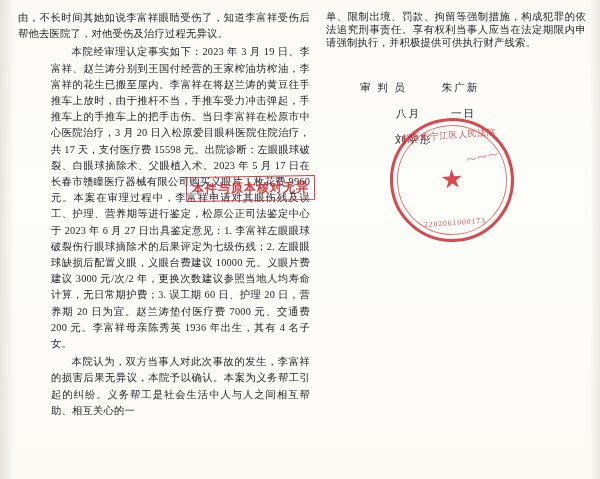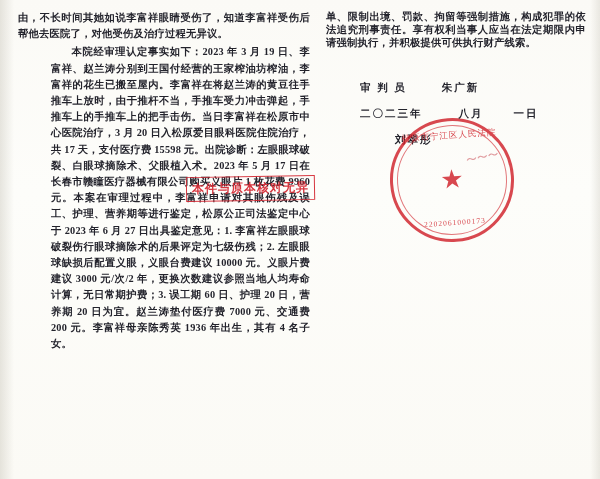--- a/index.html
+++ b/index.html
@@ -39,21 +39,20 @@
     pointer-events: none;
   }
 
   .columns {
     position: absolute;
     inset: 0;
     display: flex;
     padding: 10px 14px 10px 18px;
     box-sizing: border-box;
     gap: 16px;
-    font-weight: bold;
   }
   .col {
     flex: 1 1 0;
     position: relative;
   }
   .col-left { width: 292px; flex: 0 0 292px; }
   .col-right { flex: 1 1 auto; }
 
   p.body {
     margin: 0 0 2px 0;
@@ -176,35 +175,35 @@
 </style>
 </head>
 <body>
 
 <div class="page">
   <div class="columns">
 
     <div class="col col-left">
       <p class="body">由，不长时间其她如说李富祥眼睛受伤了，知道李富祥受伤后帮他去医院了，对他受伤及治疗过程无异议。</p>
       <p class="body indent">本院经审理认定事实如下：2023 年 3 月 19 日、李富祥、赵兰涛分别到王国付经营的王家榨油坊榨油，李富祥的花生已搬至屋内。李富祥在将赵兰涛的黄豆往手推车上放时，由于推杆不当，手推车受力冲击弹起，手推车上的手推车上的把手击伤。当日李富祥在松原市中心医院治疗，3 月 20 日入松原爱目眼科医院住院治疗，共 17 天，支付医疗费 15598 元。出院诊断：左眼眼球破裂、白眼球摘除术、父眼植入术。2023 年 5 月 17 日在长春市赣瞳医疗器械有限公司购买义眼片 1 枚花费 9960 元。本案在审理过程中，李富祥申请对其眼伤残及误工、护理、营养期等进行鉴定，松原公正司法鉴定中心于 2023 年 6 月 27 日出具鉴定意见：1. 李富祥左眼眼球破裂伤行眼球摘除术的后果评定为七级伤残；2. 左眼眼球缺损后配置义眼，义眼台费建议 10000 元。义眼片费建议 3000 元/次/2 年，更换次数建议参照当地人均寿命计算，无日常期护费；3. 误工期 60 日、护理 20 日，营养期 20 日为宜。赵兰涛垫付医疗费 7000 元、交通费 200 元。李富祥母亲陈秀英 1936 年出生，其有 4 名子女。</p>
+      <p class="body indent">本院认为，双方当事人对此次事故的发生，李富祥的损害后果无异议，本院予以确认。本案为义务帮工引起的纠纷。义务帮工是社会生活中人与人之间相互帮助、相互关心的一</p>
     </div>
 
     <div class="col col-right">
       <div class="right-top">
         <p class="body">单、限制出境、罚款、拘留等强制措施，构成犯罪的依法追究刑事责任。享有权利当事人应当在法定期限内申请强制执行，并积极提供可供执行财产线索。</p>
       </div>
 
       <div class="sig-block">
         <div class="sig-row">
           <span class="sig-label">审 判 员</span>
           <span class="sig-name">朱广新</span>
         </div>
 
         <div class="date-row">
-          <span>二〇二三年</span>
           <span class="gap1"></span>
           <span>八月</span>
           <span class="gap2"></span>
           <span>一日</span>
         </div>
 
         <div class="sig-row">
           <span class="sig-name">刘翠彤</span>
         </div>
       </div>

